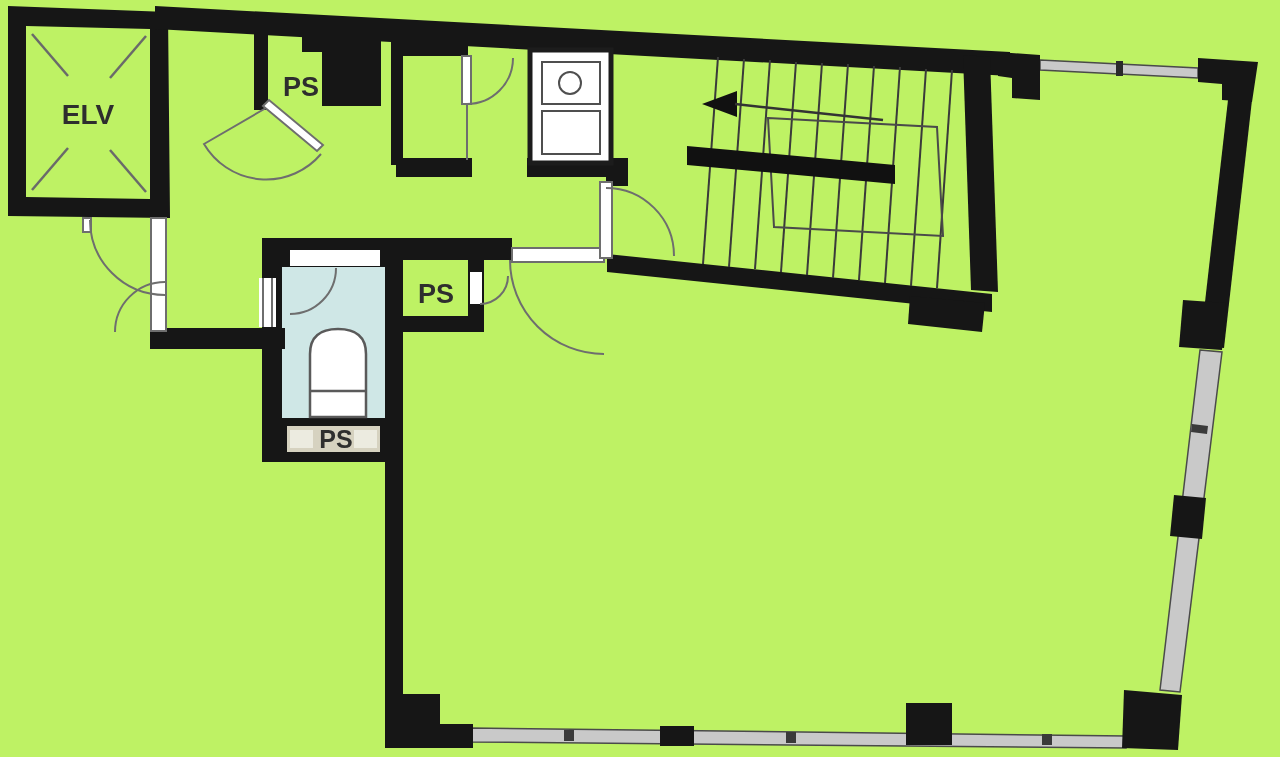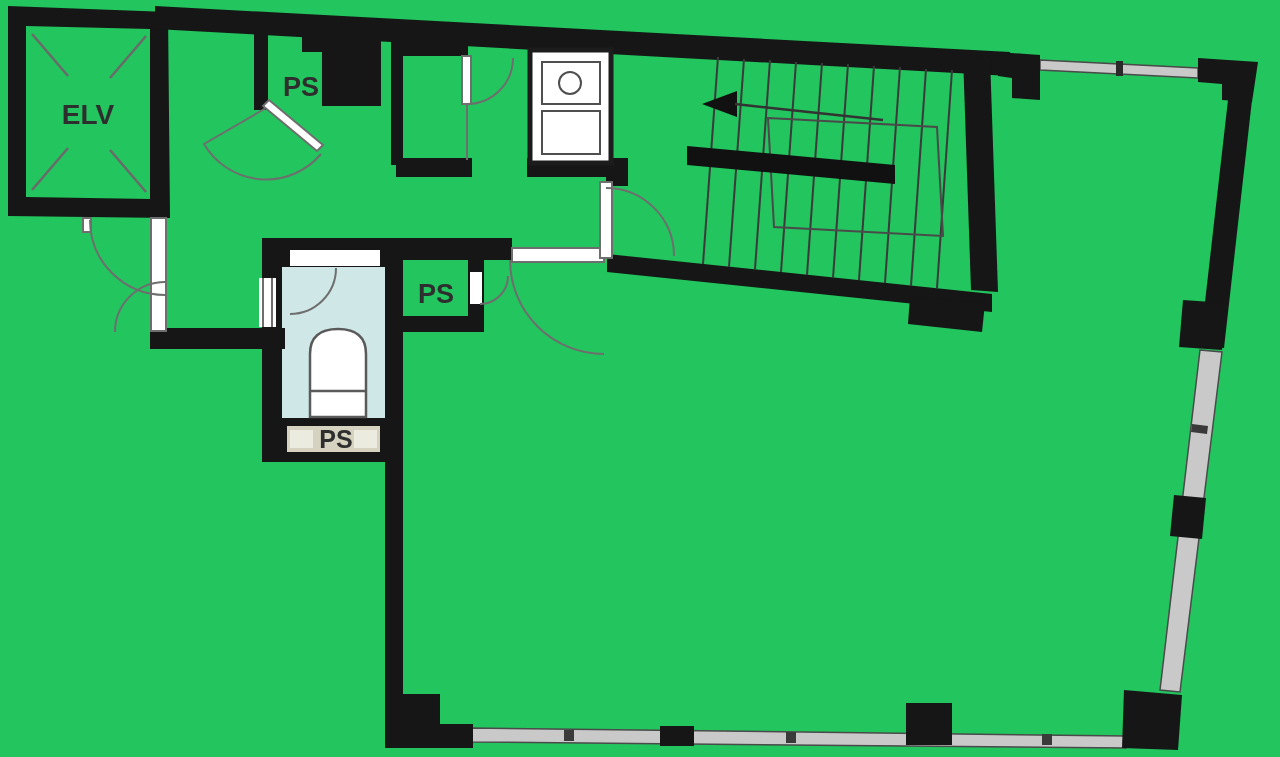--- a/index.html
+++ b/index.html
@@ -1,17 +1,17 @@
 <!DOCTYPE html>
 <html><head>
 <meta charset="utf-8">
 <style>
   html,body{margin:0;padding:0;background:#ffffff;}
   body{font-family:"Liberation Sans","DejaVu Sans",sans-serif;}
-  .plan-wrap{position:relative;width:1280px;height:757px;background:#22c55e;overflow:hidden;}
+  .plan-wrap{position:relative;width:1280px;height:757px;background:#bef264;overflow:hidden;}
   svg{display:block;}
   .wall{fill:#161616;stroke:none;}
   .doorline{fill:none;stroke:#6e6e6e;stroke-width:2;}
   .doorleaf{fill:#ffffff;stroke:#6e6e6e;stroke-width:2;}
   .thin{fill:none;stroke:#4a4a4a;stroke-width:2;}
   .fixture{fill:#ffffff;stroke:#5a5a5a;stroke-width:2.5;}
   .tread{stroke:#3a3a3a;stroke-width:2;}
   .label{font-weight:bold;fill:#2e2e2e;}
 </style>
 </head>

